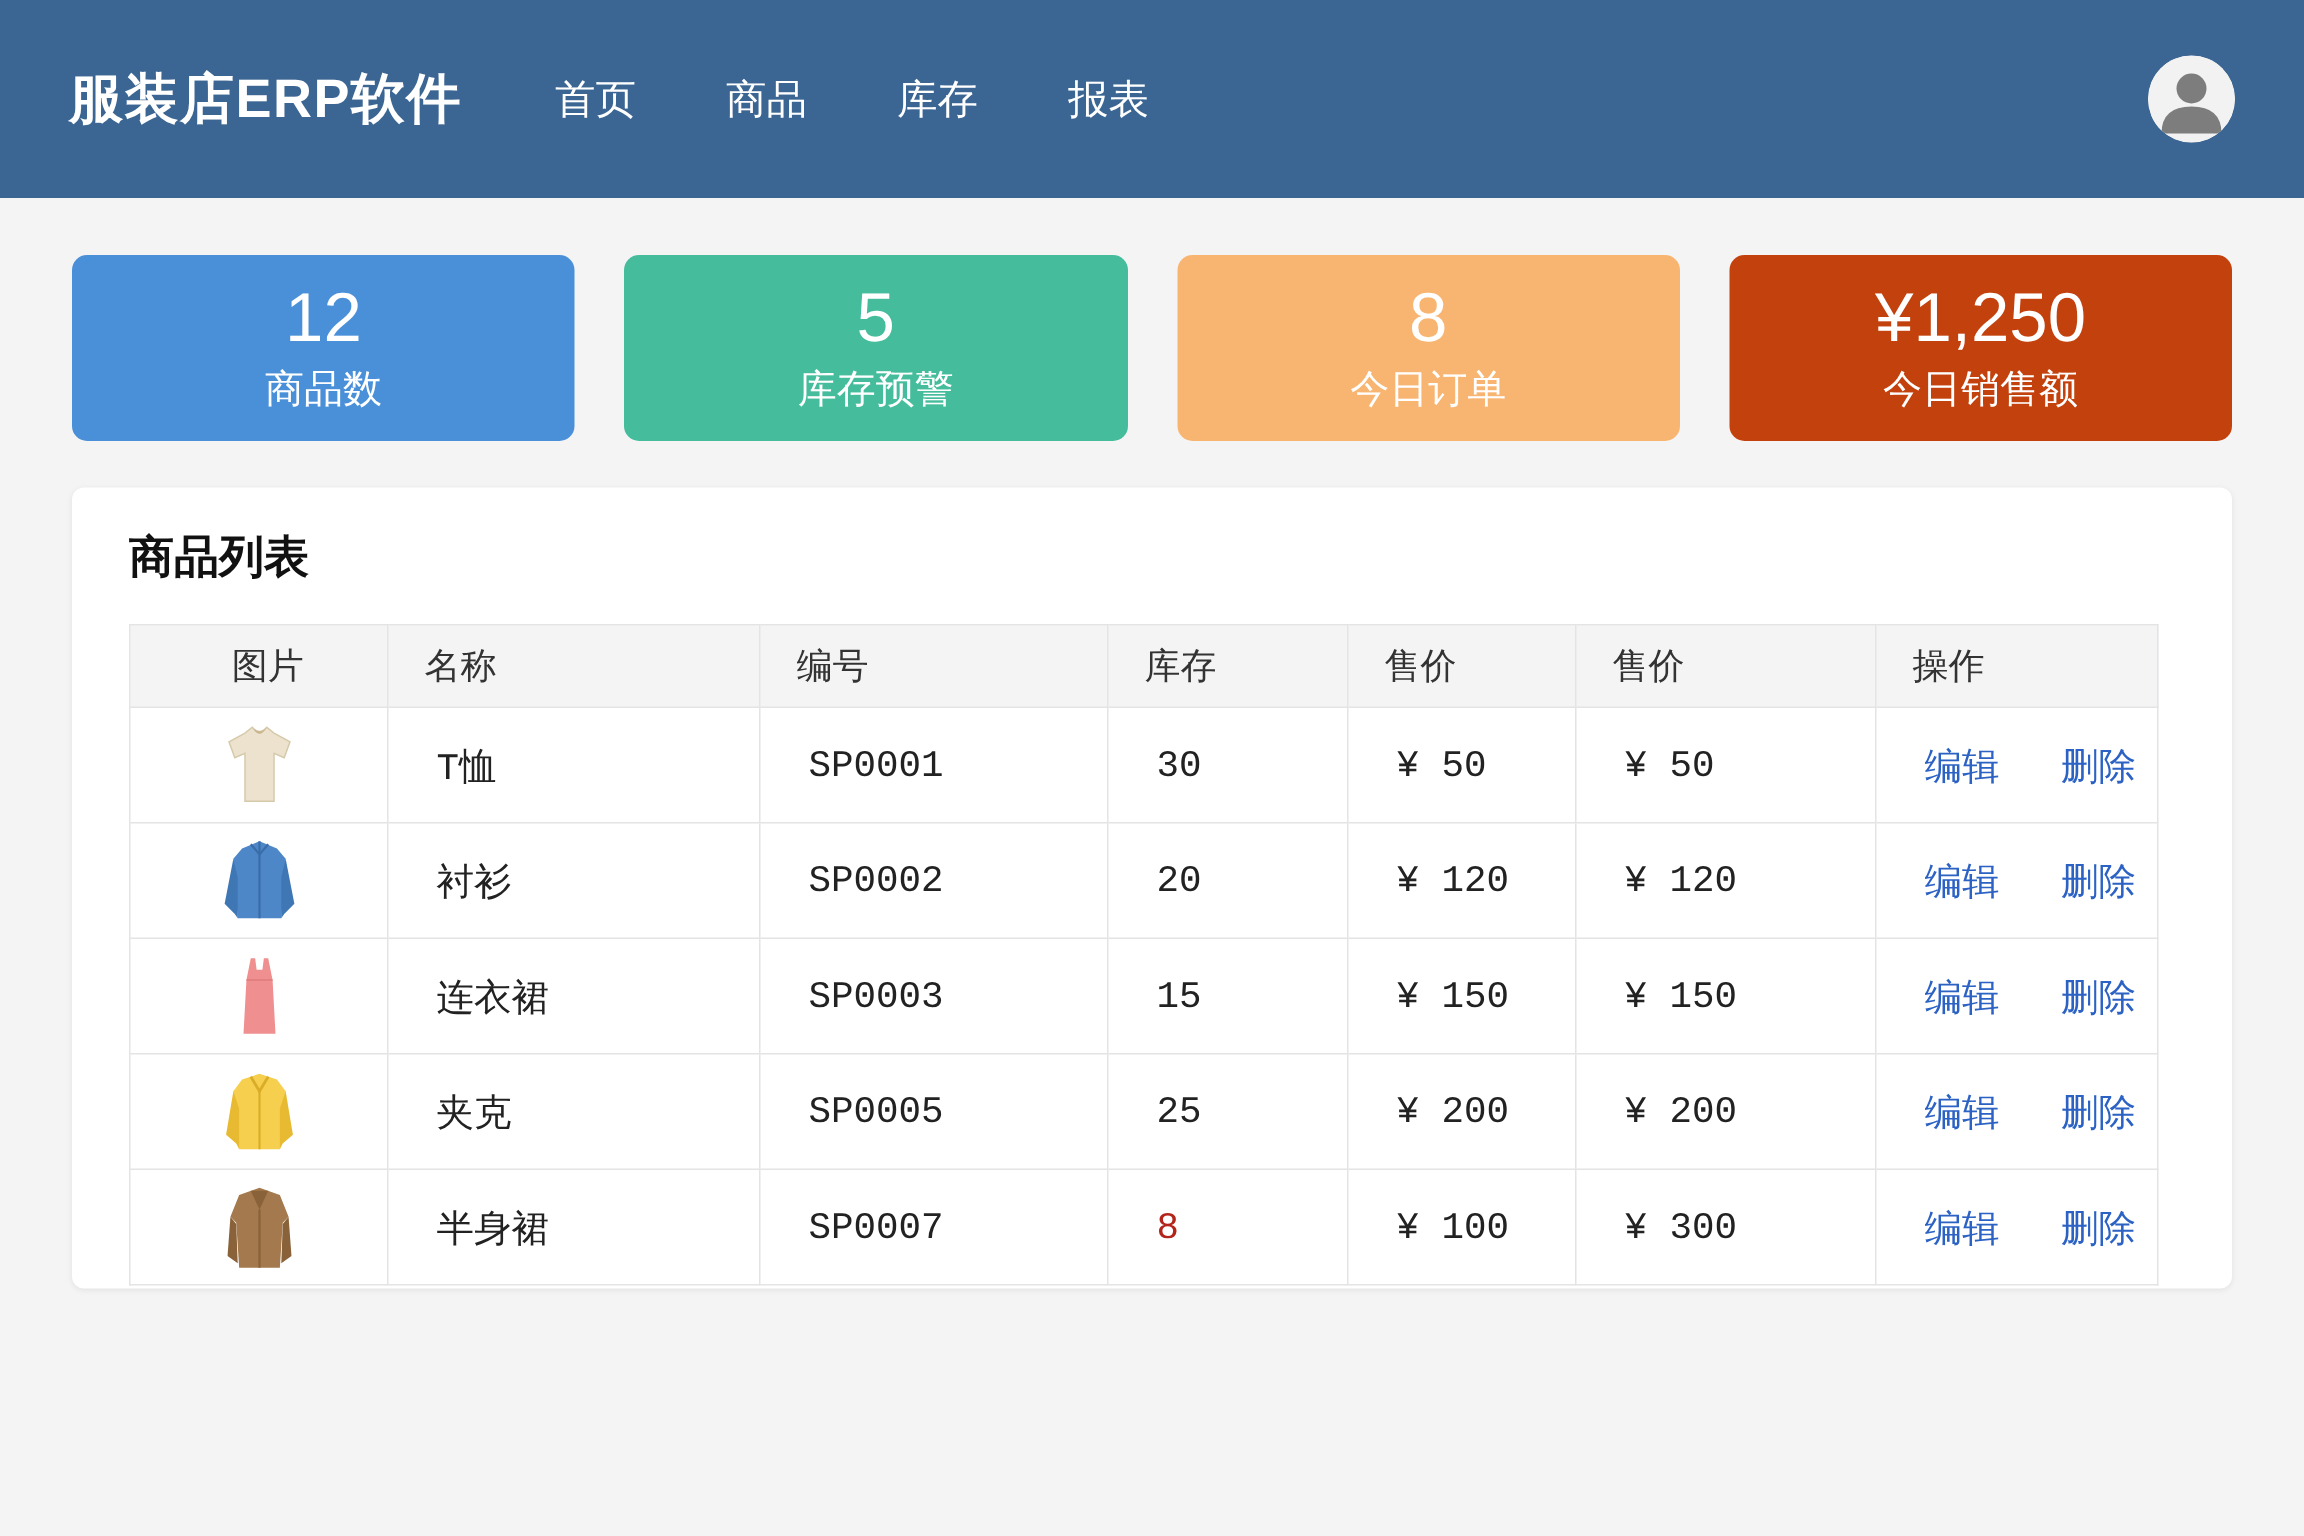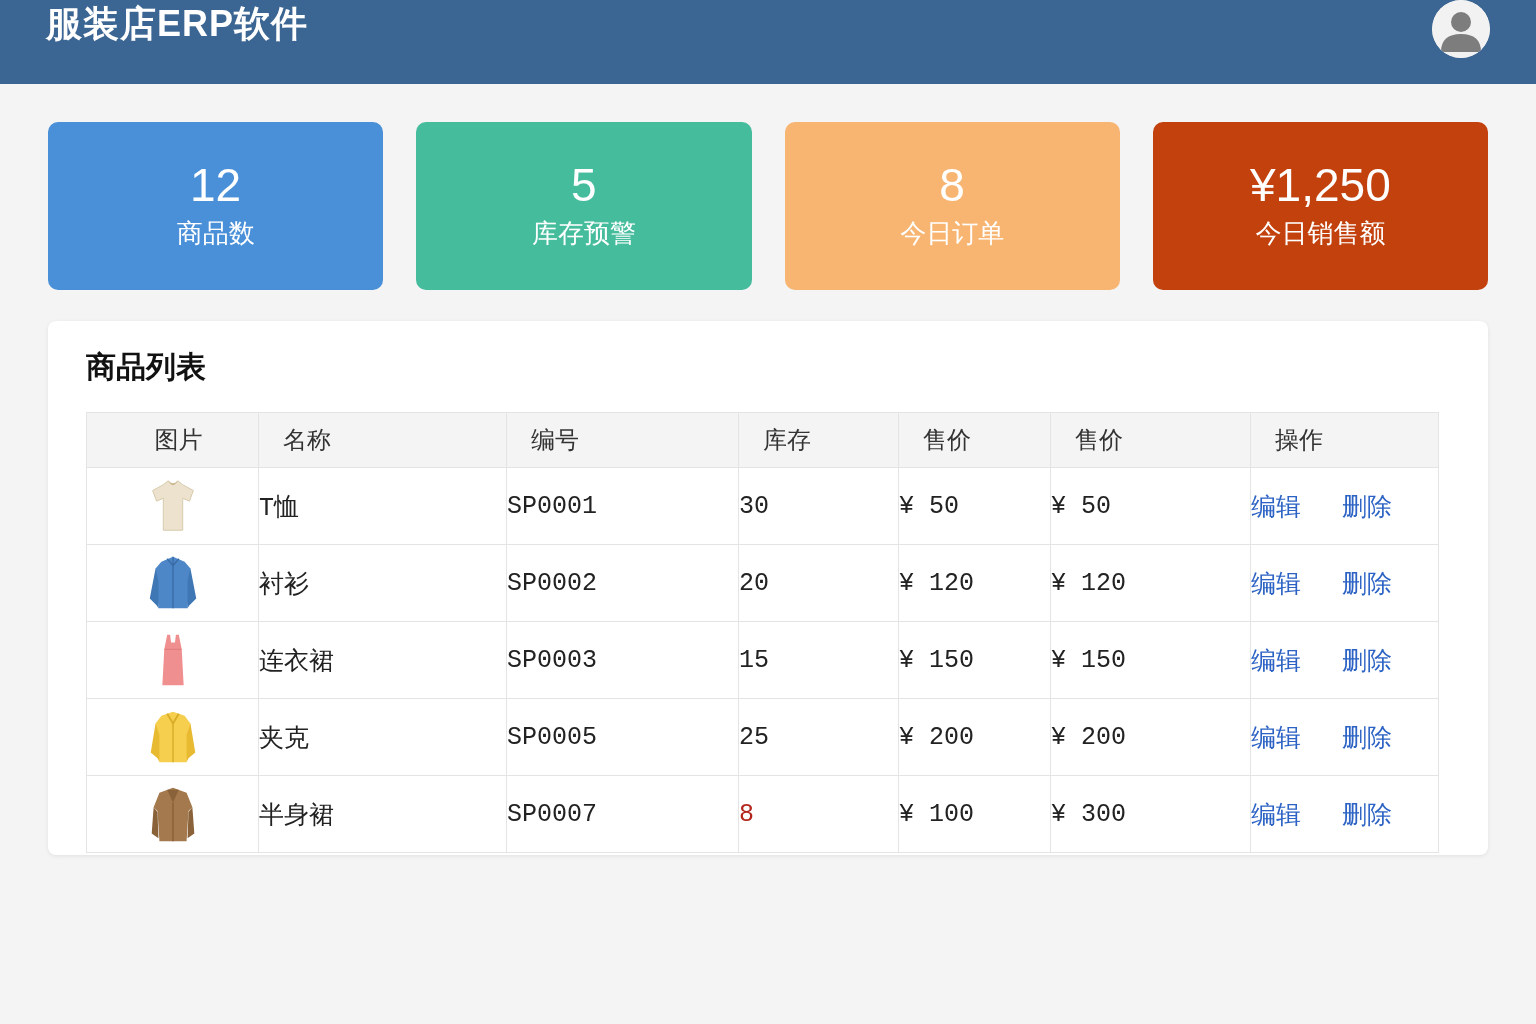--- a/index.html
+++ b/index.html
@@ -4,34 +4,34 @@
 <style>
   * { margin:0; padding:0; box-sizing:border-box; }
   html,body { width:1536px; height:1024px; overflow:hidden; }
   body {
     font-family:"Liberation Sans","DejaVu Sans",sans-serif;
     background:#f4f4f5; color:#222;
   }
 
   
   .navbar {
-    height:84px; background:#3b6592; display:flex; align-items:flex-start;
+    height:132px; background:#3b6592; display:flex; align-items:center;
     padding:0 46px; color:#fff;
   }
   .app-title { font-size:36px; font-weight:bold; letter-spacing:1px; }
   .nav-links { display:flex; margin-left:62px; gap:60px; }
   .nav-item { font-size:27px; color:#fff; cursor:pointer; }
   .nav-spacer { flex:1; }
   .avatar { width:58px; height:58px; border-radius:50%; background:#f2f2f2;
     display:flex; align-items:center; justify-content:center; overflow:hidden; cursor:pointer; }
 
   
   .stats { display:flex; gap:33px; margin:38px 48px 0 48px; }
   .stat-card {
-    flex:1; height:168px; border-radius:10px; color:#fff;
+    flex:1; height:124px; border-radius:10px; color:#fff;
     display:flex; flex-direction:column; align-items:center; justify-content:center;
     gap:8px;
   }
   .stat-value { font-size:46px; font-weight:500; line-height:1; }
   .stat-label { font-size:26px; }
 
   
   .panel {
     background:#fff; margin:31px 48px 12px 48px; border-radius:8px;
     box-shadow:0 1px 4px rgba(0,0,0,0.08);
@@ -40,21 +40,21 @@
   }
   .section-title { font-size:30px; font-weight:bold; color:#111; margin-bottom:24px; }
 
   table { border-collapse:collapse; width:1352px; table-layout:fixed; }
   th, td { border:1px solid #e4e4e5; font-weight:normal; }
   thead th {
     background:#f4f4f5; height:55px; font-size:24px; color:#333;
     text-align:left; padding-left:24px; font-weight:500;
   }
   thead th.col-img { text-align:center; padding-left:12px; }
-  tbody td { height:77px; font-size:25px; background:#fff; }
+  tbody td { height:77px; font-size:25px; padding-left:32px; background:#fff; }
   td.cell-img { text-align:center; padding-left:0; }
   td.cell-img svg { vertical-align:middle; }
   .low { color:#b3251a; }
   .action-link { color:#2b62c4; cursor:pointer; font-size:25px; }
   .action-link + .action-link { margin-left:26px; }
 </style>
 </head>
 <body>
 
 <svg width="0" height="0" style="position:absolute" aria-hidden="true">
@@ -96,20 +96,26 @@
       <path d="M12 25 L10 52 L17 57 L16 30 Z" fill="#8a6239"></path>
       <path d="M52 25 L54 52 L47 57 L48 30 Z" fill="#8a6239"></path>
       <path d="M26 7 L32 20 L38 7 Z" fill="#8a6239"></path>
       <path d="M32 20 L32 60" stroke="#8a6239" stroke-width="1.5"></path>
     </symbol>
   </defs>
 </svg>
 
 <div class="navbar">
   <div class="app-title">服装店ERP软件</div>
+  <div class="nav-links">
+    <div class="nav-item">首页</div>
+    <div class="nav-item">商品</div>
+    <div class="nav-item">库存</div>
+    <div class="nav-item">报表</div>
+  </div>
   <div class="nav-spacer"></div>
   <div class="avatar">
     <svg width="58" height="58" viewBox="0 0 58 58">
       <circle cx="29" cy="29" r="29" fill="#f2f2f2"></circle>
       <circle cx="29" cy="22" r="10" fill="#7d7d7d"></circle>
       <path d="M9 52 Q9 34 29 34 Q49 34 49 52 Z" fill="#7d7d7d"></path>
     </svg>
   </div>
 </div>
 

